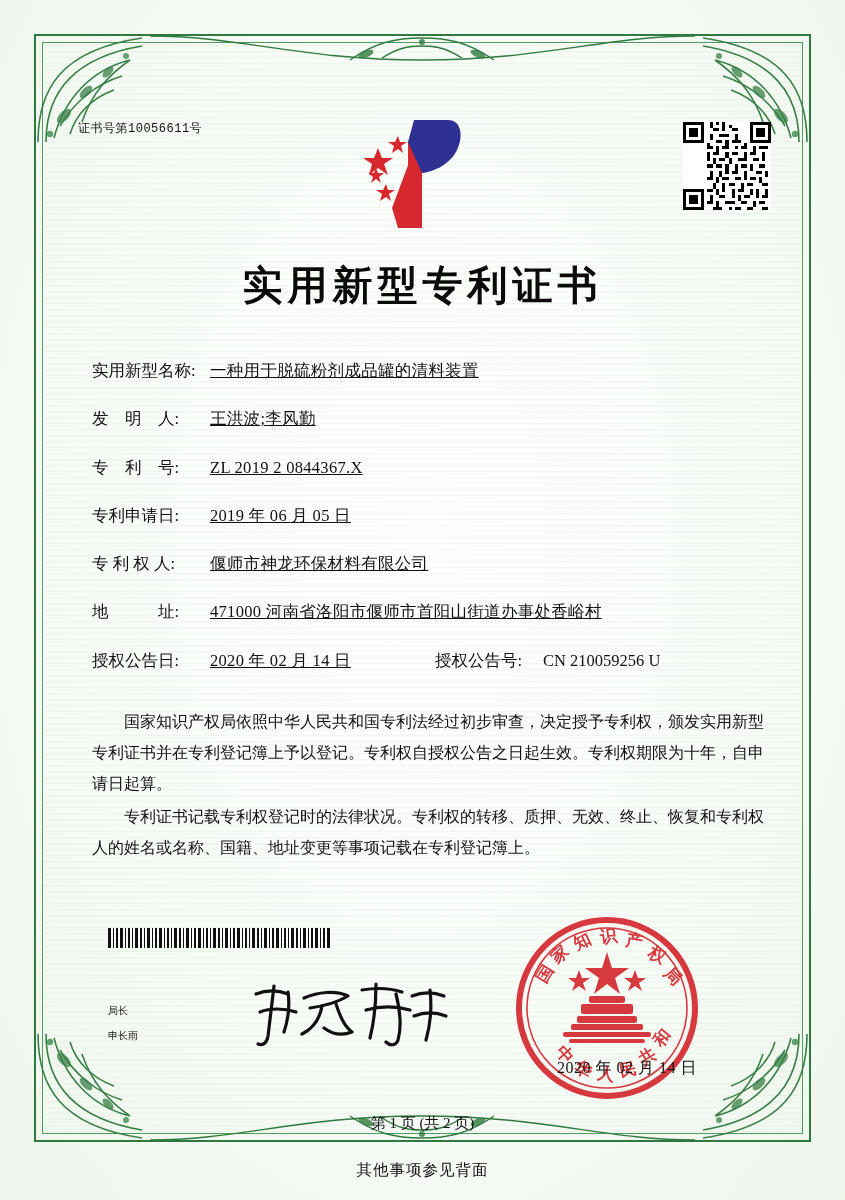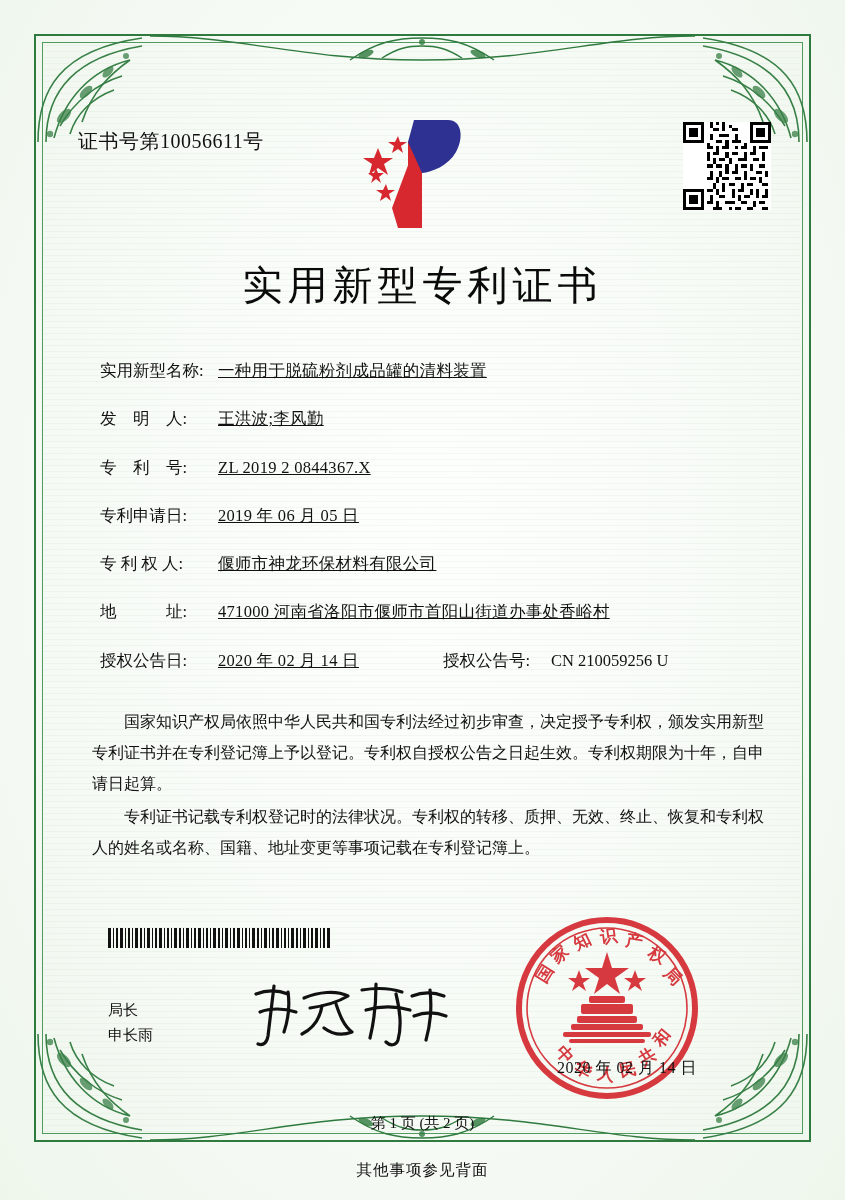--- a/index.html
+++ b/index.html
@@ -74,25 +74,25 @@
     position: absolute;
     left: 150px; right: 150px; bottom: 54px;
     height: 44px;
     transform: scaleY(-1);
   }
 
   
   .cert-no {
     position: absolute;
     left: 78px;
-    top: 128px;
-    font-size: 20px;
+    top: 120px;
+    font-size: 12px;
     letter-spacing: .5px;
     color: #111;
-    font-family: Liberation Serif, serif;
+    font-family: Liberation Mono, monospace;
   }
 
   .emblem {
     position: absolute;
     left: 352px;
     top: 112px;
     width: 118px;
     height: 122px;
   }
 
@@ -103,21 +103,21 @@
     width: 88px;
     height: 88px;
   }
 
   .title {
     position: absolute;
     left: 0; right: 0;
     top: 258px;
     text-align: center;
     font-size: 40px;
-    font-weight: normal;
+    font-weight: bold;
     letter-spacing: 5px;
     color: #0a0a0a;
     font-family: "DejaVu Serif", serif;
   }
 
   
   .fields {
     position: absolute;
     left: 92px;
     top: 360px;
@@ -129,21 +129,20 @@
     margin-bottom: 26px;
     font-size: 16.5px;
     color: #111;
     line-height: 1.35;
   }
   .field-label {
     width: 118px;
     flex: 0 0 118px;
     letter-spacing: 0px;
     white-space: nowrap;
-    margin-left: 8px;
   }
   .field-value {
     flex: 1 1 auto;
     letter-spacing: .3px;
     text-decoration: underline;
   }
   .field-row.split .field-value {
     flex: 0 0 auto;
     width: 225px;
   }
@@ -177,21 +176,21 @@
     top: 928px;
     width: 222px;
     height: 20px;
   }
 
   
   .sig-label {
     position: absolute;
     left: 108px;
     top: 998px;
-    font-size: 15px;
+    font-size: 10px;
     line-height: 25px;
     color: #111;
   }
   .signature {
     position: absolute;
     left: 244px;
     top: 976px;
     width: 210px;
     height: 76px;
   }

